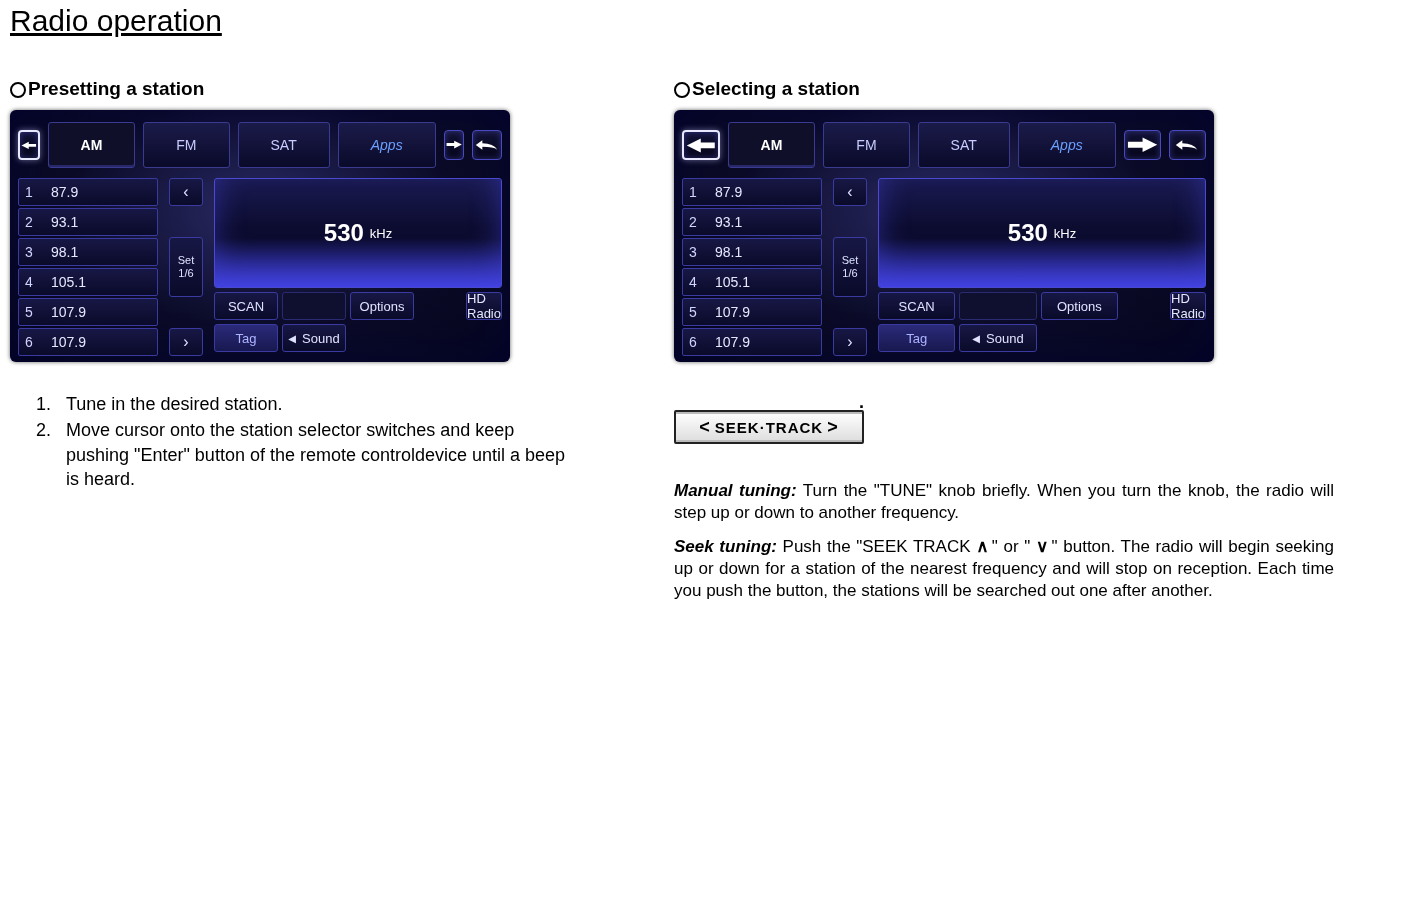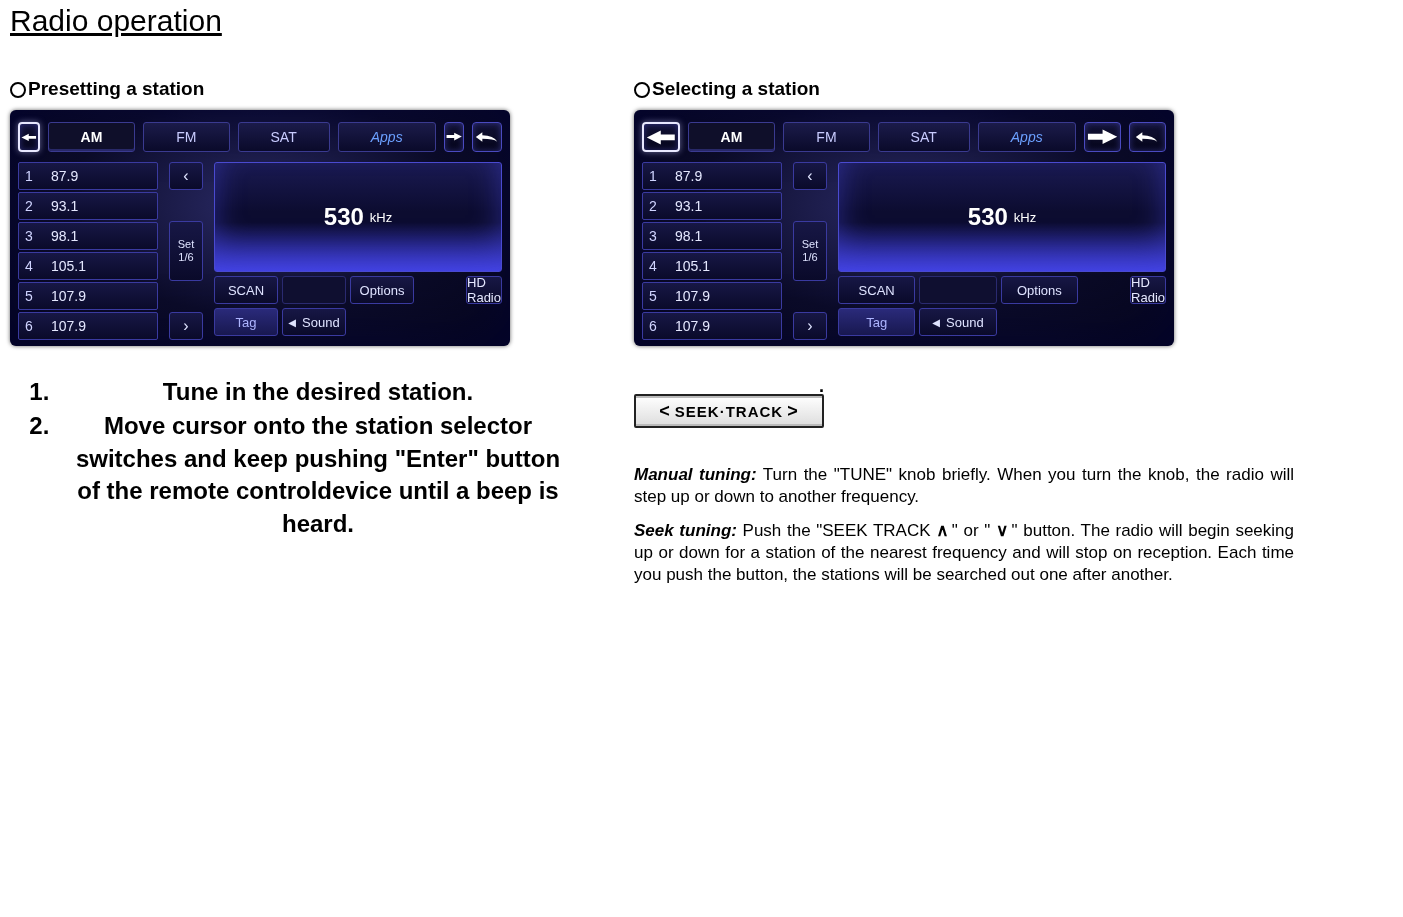--- a/index.html
+++ b/index.html
@@ -11,21 +11,21 @@
     color: #000;
   }
   .page-title {
     font-size: 30px;
     font-weight: normal;
     text-decoration: underline;
     margin: 4px 0 40px 0;
   }
   .columns {
     display: flex;
-    gap: 64px;
+    gap: 104px;
     align-items: flex-start;
   }
   .col-left { width: 560px; }
   .col-right { width: 660px; }
   .sub-heading {
     font-size: 19px;
     font-weight: bold;
     margin-bottom: 10px;
     display: flex;
     align-items: center;
@@ -62,21 +62,21 @@
     width: 46px; height: 30px;
     background: linear-gradient(#121236, #05051a);
     border: 1px solid #4a4ac0;
     border-radius: 4px;
     display: flex; align-items: center; justify-content: center;
     color: #dfe3ff;
     box-shadow: inset 0 0 6px rgba(80,80,200,.5);
   }
   .nav-arrow.sel { border: 2px solid #e8e8ff; box-shadow: 0 0 6px rgba(200,200,255,.5), inset 0 0 6px rgba(80,80,200,.5); }
   .tab {
-    height: 30px;
+    height: 46px;
     padding: 0 32px;
     background: linear-gradient(#1b1b4a, #0a0a2a);
     border: 1px solid #3a3a90;
     border-radius: 3px;
     color: #c9ccff;
     display: flex; align-items: center; justify-content: center;
     font-size: 14px;
   }
   .tab.apps { color: #6ca0ff; font-style: italic; }
   .tab.active { background: linear-gradient(#0f0f2a, #0f0f2a); color: #fff; font-weight: bold; box-shadow: inset 0 -2px 0 #282868; }
@@ -146,24 +146,23 @@
     font-size: 13px;
     gap: 6px;
   }
   .bbtn.tag { background: linear-gradient(#2a2a7a, #181850); color: #aeb5ff; }
   .bbtn.hd { color: #e5e8ff; margin-left: 48px; }
   .bbtn.blank { background: linear-gradient(#0f0f30, #0f0f30); border-color: #2a2a70; }
   .spk { font-size: 10px; }
 
   
   ol.instructions {
-    font-size: 24px; font-weight: bold;
+    font-size: 18px; font-weight: normal;
     padding-left: 46px;
     line-height: 1.35;
-    text-align: center;
   }
   ol.instructions li { margin-bottom: 2px; padding-left: 10px; }
 
   
   .intro-line { font-size: 17px; margin: 4px 0 10px 12px; }
   .seek-track-wrap { margin: 18px 0 28px 0; position: relative; height: 60px; }
   .seek-dot { position: absolute; left: 185px; top: 0; font-size: 18px; font-weight: bold; }
   .seek-track {
     position: absolute; left: 0; top: 18px;
     width: 190px; height: 34px;

